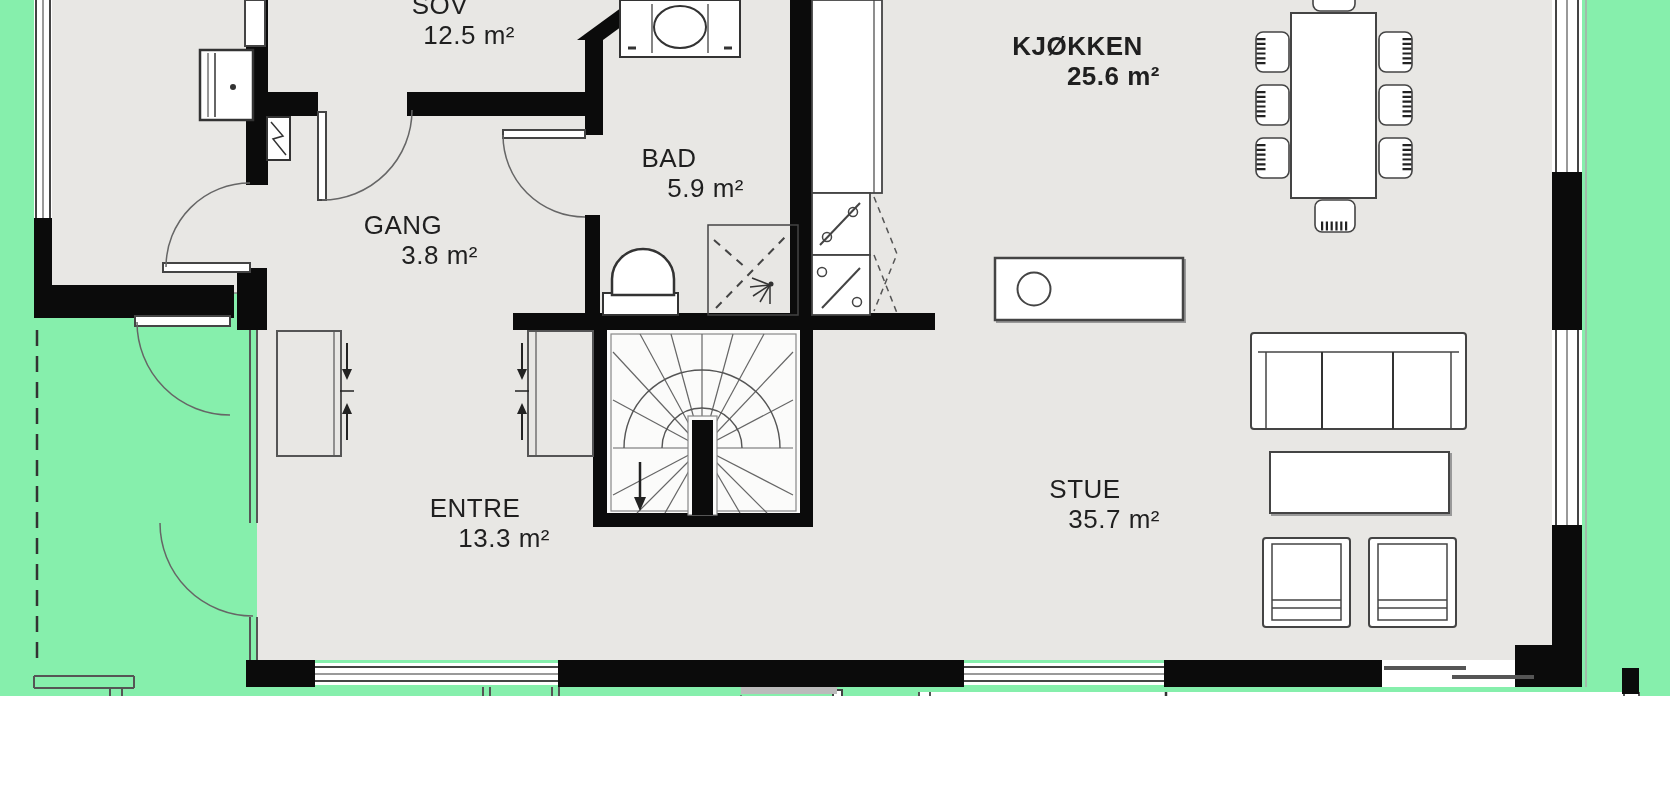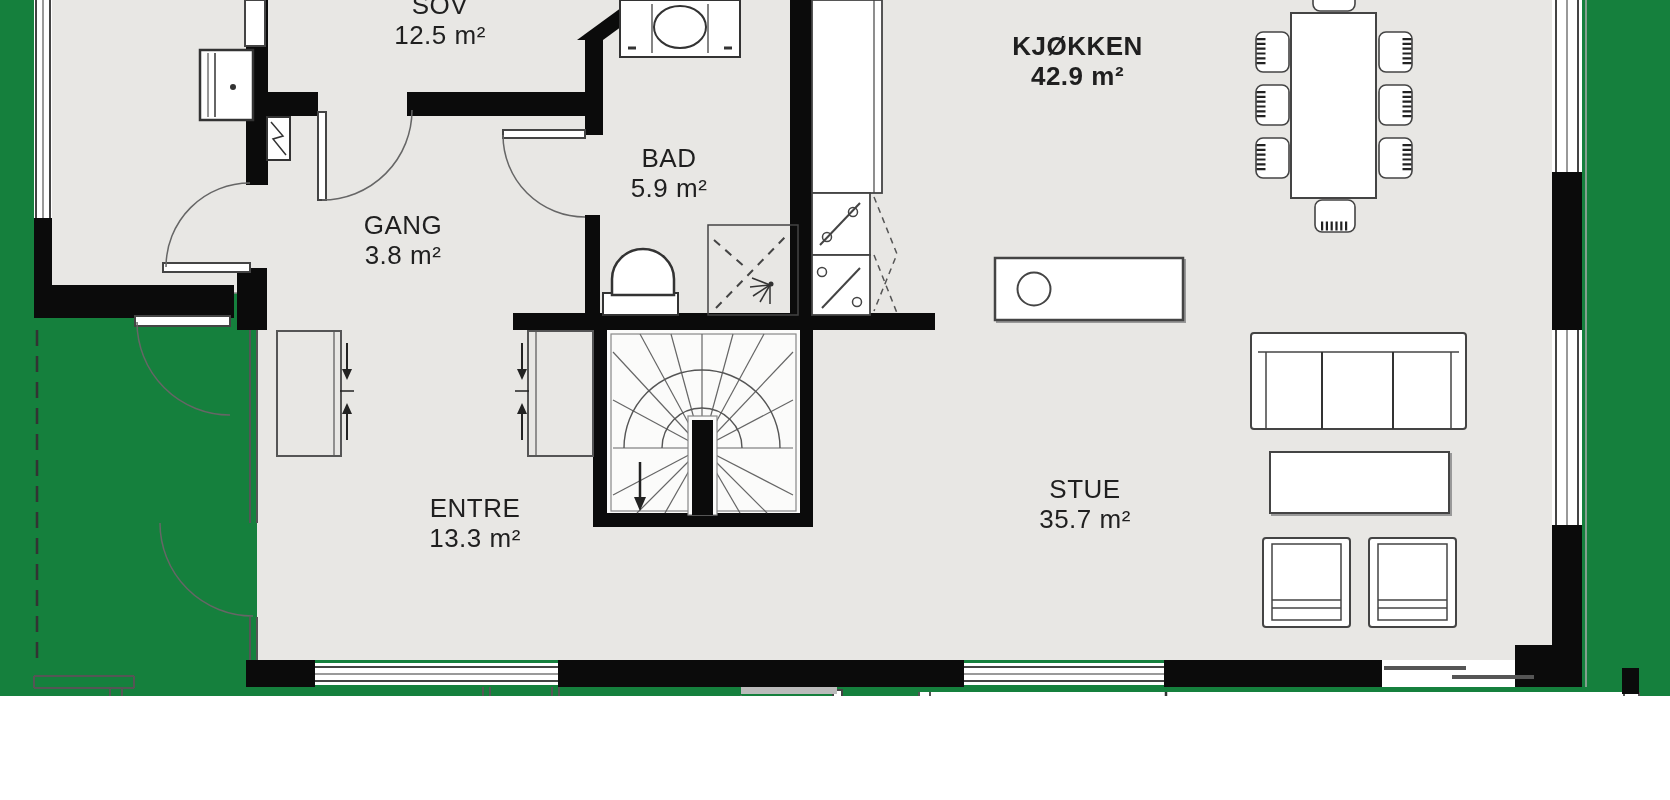--- a/index.html
+++ b/index.html
@@ -1,22 +1,22 @@
 <!DOCTYPE html>
 <html><head>
 <meta charset="utf-8">
 <style>
   html,body{margin:0;padding:0;background:#fff;}
-  #stage{position:relative;width:1670px;height:696px;background:#15803d;overflow:hidden;
+  #stage{position:relative;width:1670px;height:696px;background:#86efac;overflow:hidden;
          font-family:"Liberation Sans", sans-serif;}
   #plan-svg{position:absolute;left:0;top:0;}
   .room-label{position:absolute;text-align:center;color:#1f1f1f;font-size:26px;line-height:30px;
               letter-spacing:.5px;white-space:nowrap;}
   .room-label .nm{display:block;}
-  .room-label .ar{display:block;}
+  .room-label .ar{display:block;text-align:right;}
 </style>
 </head>
 <body>
 
 <div id="stage">
 <svg id="plan-svg" width="1670" height="800" viewBox="0 0 1670 800">
 
   <g>
     <path d="M52,0 H1552 V660 H257 V293 H52 Z" fill="#e8e7e4"></path>
     <rect x="607" y="330" width="193" height="183" fill="#fbfbfa"></rect>
@@ -327,21 +327,21 @@
   <div class="room-label" style="left:594px;top:143px;width:150px;">
     <span class="nm">BAD</span>
     <span class="ar">5.9 m²</span>
   </div>
   <div class="room-label" style="left:328px;top:210px;width:150px;">
     <span class="nm">GANG</span>
     <span class="ar">3.8 m²</span>
   </div>
   <div class="room-label" style="left:995px;top:31px;width:165px;font-weight:bold;">
     <span class="nm">KJØKKEN</span>
-    <span class="ar">42.9 m²</span>
+    <span class="ar">25.6 m²</span>
   </div>
   <div class="room-label" style="left:400px;top:493px;width:150px;">
     <span class="nm">ENTRE</span>
     <span class="ar">13.3 m²</span>
   </div>
   <div class="room-label" style="left:1010px;top:474px;width:150px;">
     <span class="nm">STUE</span>
     <span class="ar">35.7 m²</span>
   </div>
 </div>

